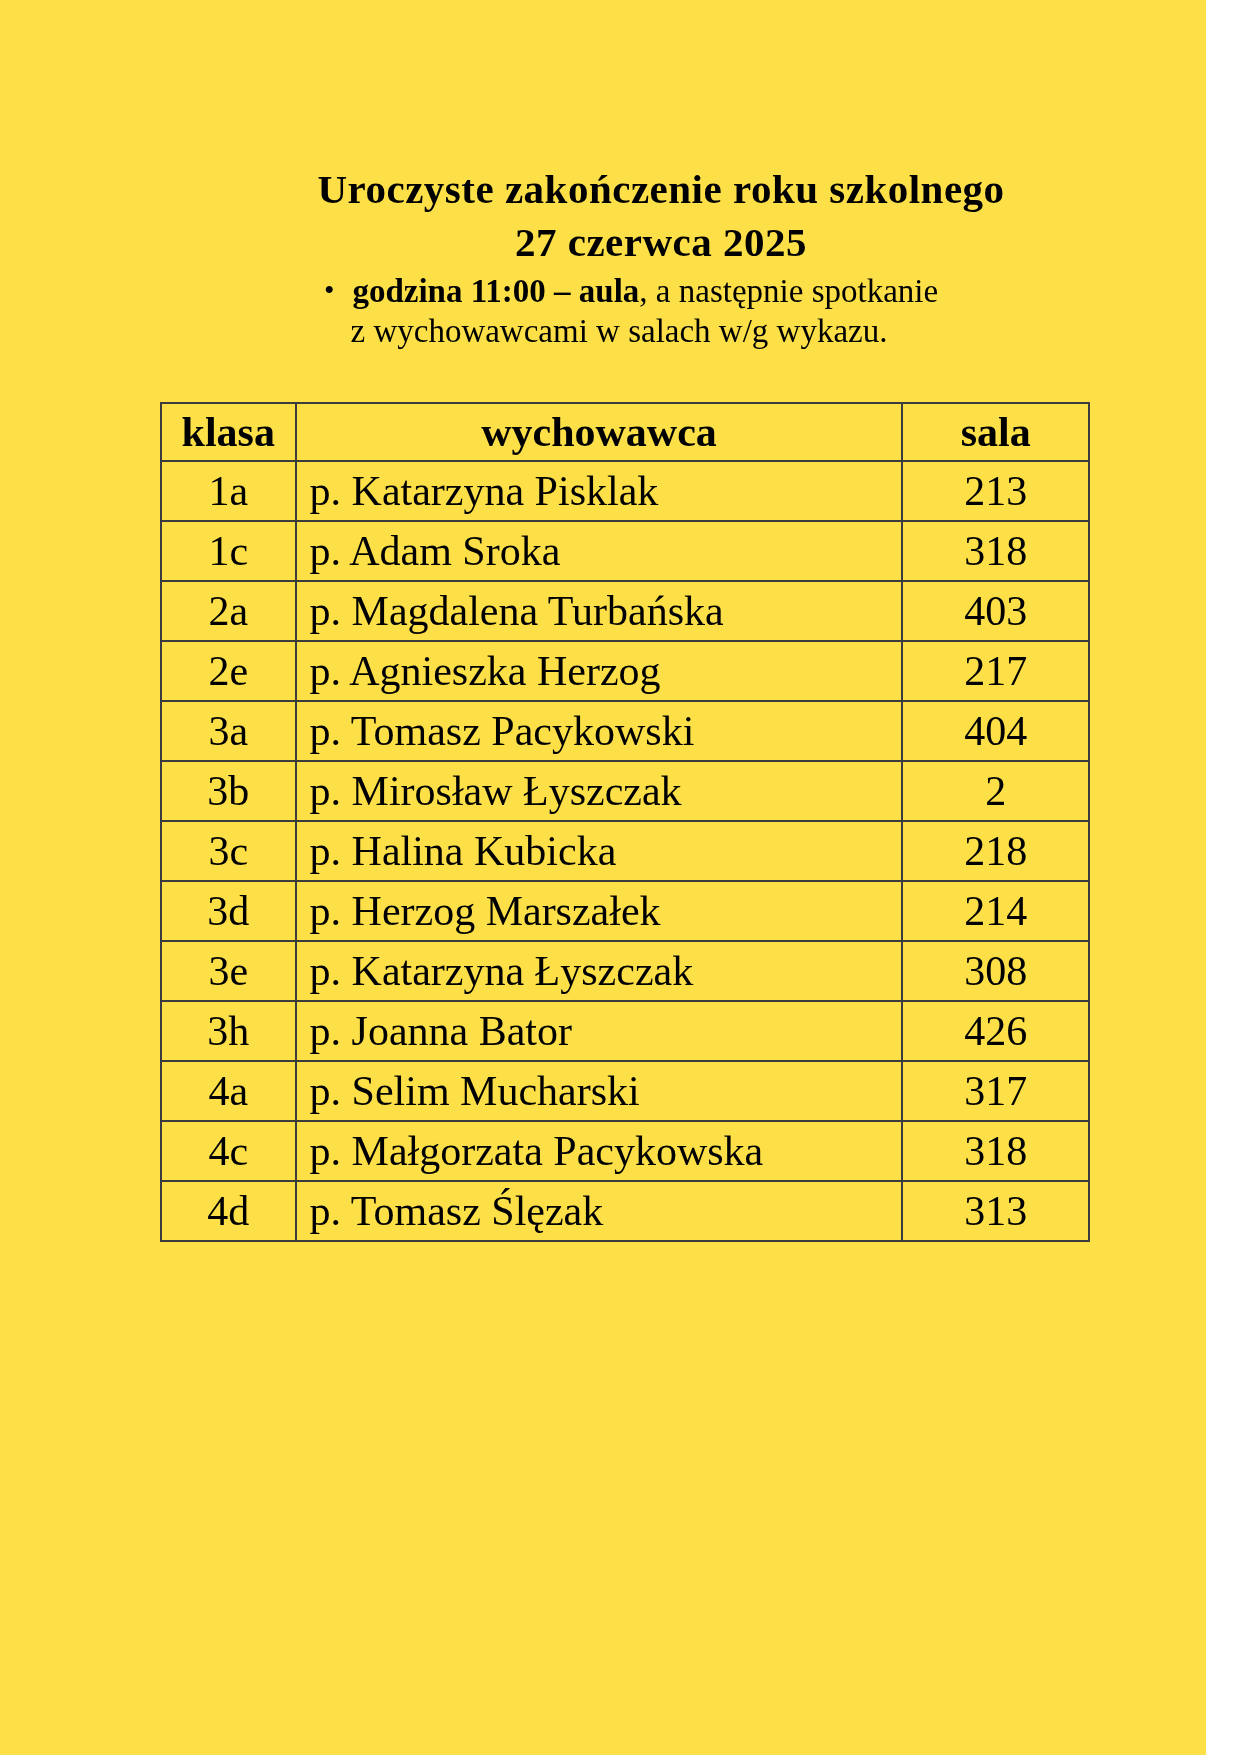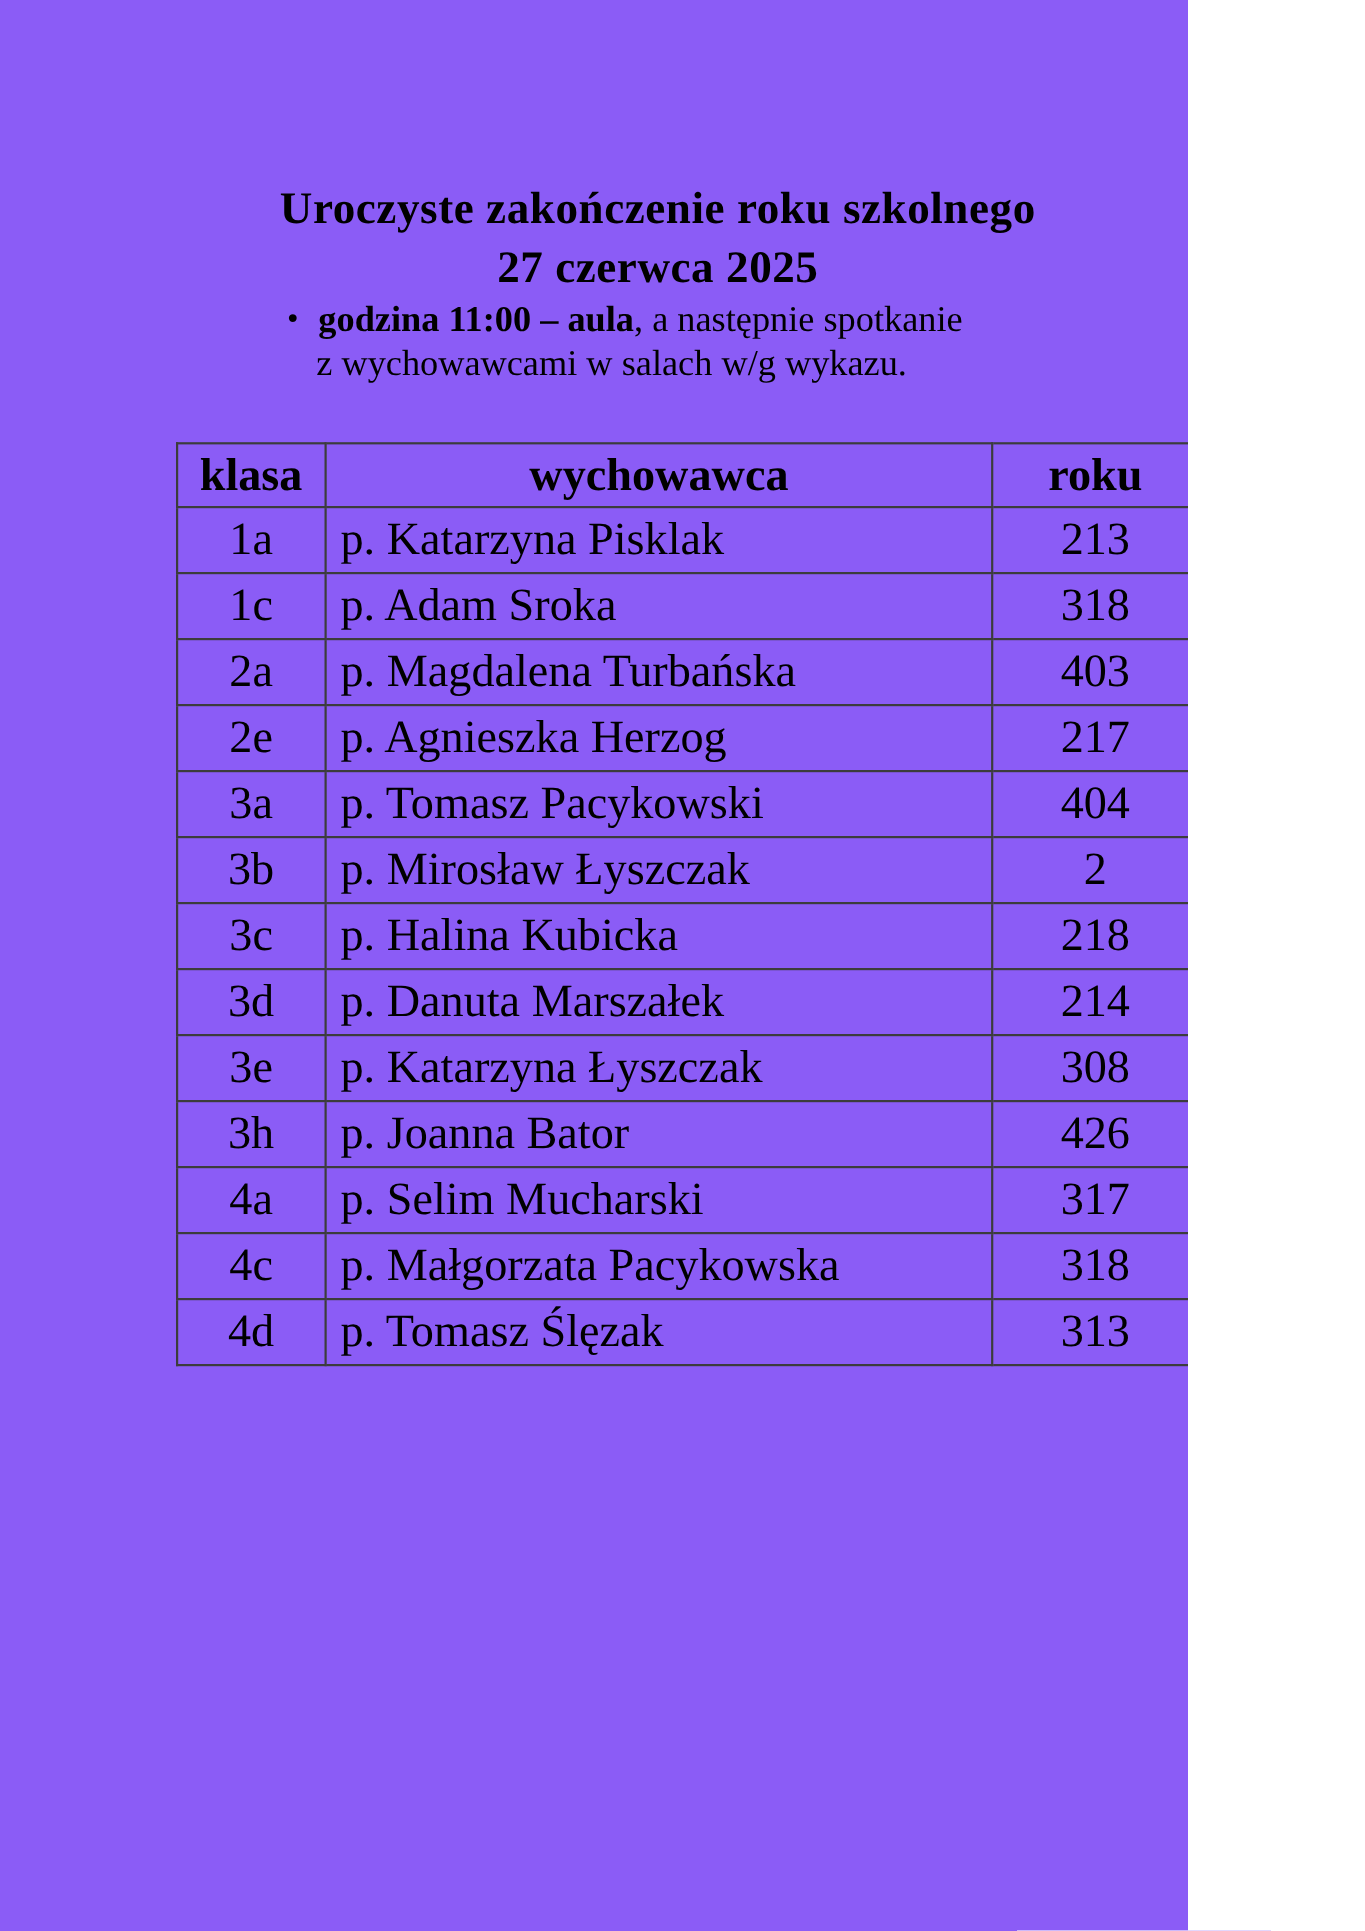--- a/index.html
+++ b/index.html
@@ -2,23 +2,23 @@
 <html><head>
 <meta charset="utf-8">
 <style>
   html, body {
     margin: 0;
     padding: 0;
     background: #ffffff;
   }
   .page {
     position: relative;
-    width: 1080px;
+    width: 1206px;
     height: 1755px;
-    background: #8b5cf6;
+    background: #fde047;
     font-family: "Liberation Serif", "DejaVu Serif", serif;
     color: #000000;
     overflow: hidden;
   }
   .doc-header {
     position: absolute;
     top: 163px;
     left: 0;
     width: 100%;
     text-align: center;
@@ -109,21 +109,21 @@
   <table class="schedule">
     <colgroup>
       <col class="c-klasa">
       <col class="c-wych">
       <col class="c-sala">
     </colgroup>
     <thead>
       <tr>
         <th>klasa</th>
         <th>wychowawca</th>
-        <th>roku</th>
+        <th>sala</th>
       </tr>
     </thead>
     <tbody id="schedule-body">
         <tr>
           <td class="klasa-cell">1a</td>
           <td class="wych-cell">p. Katarzyna Pisklak</td>
           <td class="sala-cell">213</td>
         </tr>
         <tr>
           <td class="klasa-cell">1c</td>
@@ -150,21 +150,21 @@
           <td class="wych-cell">p. Mirosław Łyszczak</td>
           <td class="sala-cell">2</td>
         </tr>
         <tr>
           <td class="klasa-cell">3c</td>
           <td class="wych-cell">p. Halina Kubicka</td>
           <td class="sala-cell">218</td>
         </tr>
         <tr>
           <td class="klasa-cell">3d</td>
-          <td class="wych-cell">p. Danuta Marszałek</td>
+          <td class="wych-cell">p. Herzog Marszałek</td>
           <td class="sala-cell">214</td>
         </tr>
         <tr>
           <td class="klasa-cell">3e</td>
           <td class="wych-cell">p. Katarzyna Łyszczak</td>
           <td class="sala-cell">308</td>
         </tr>
         <tr>
           <td class="klasa-cell">3h</td>
           <td class="wych-cell">p. Joanna Bator</td>

